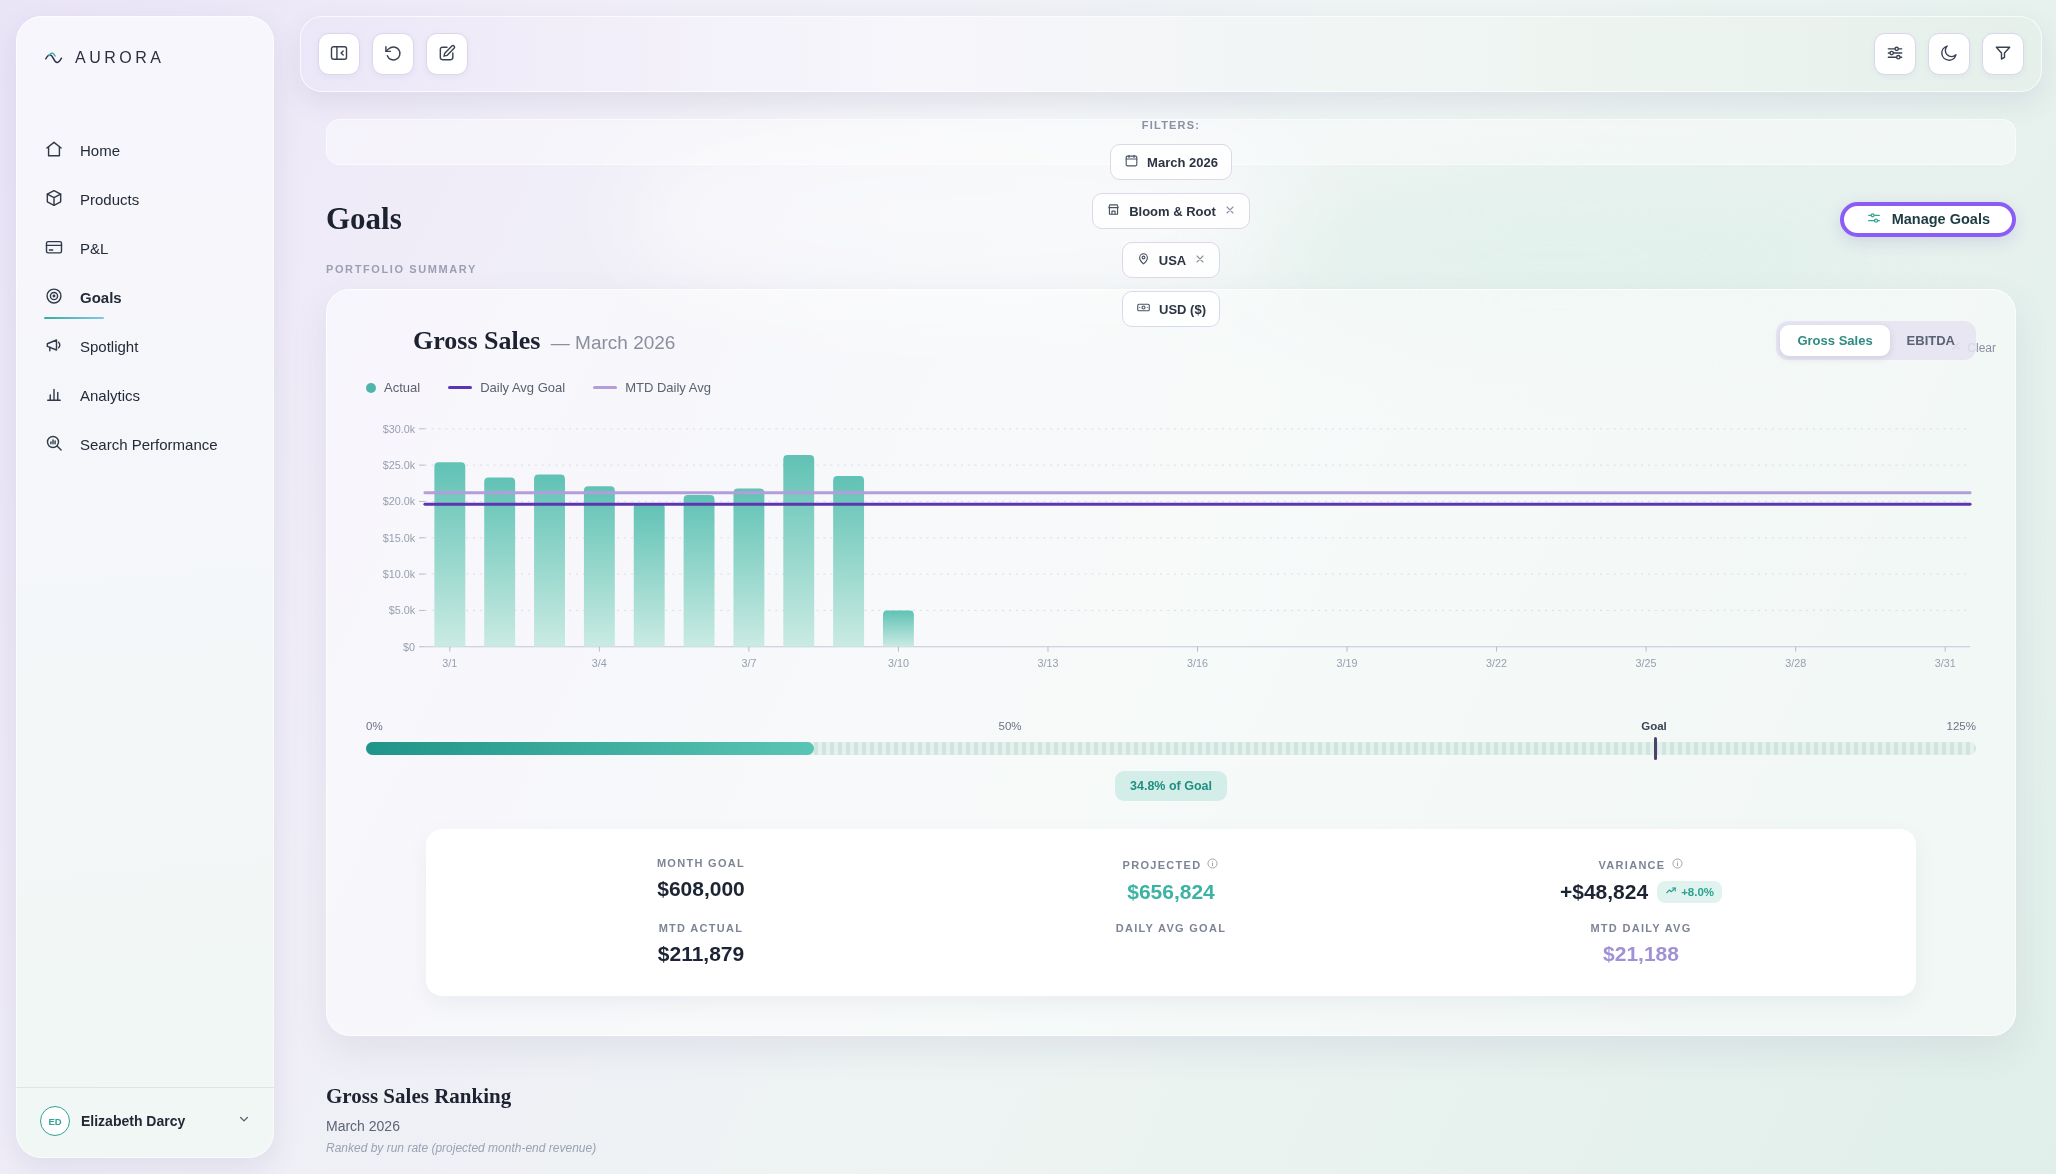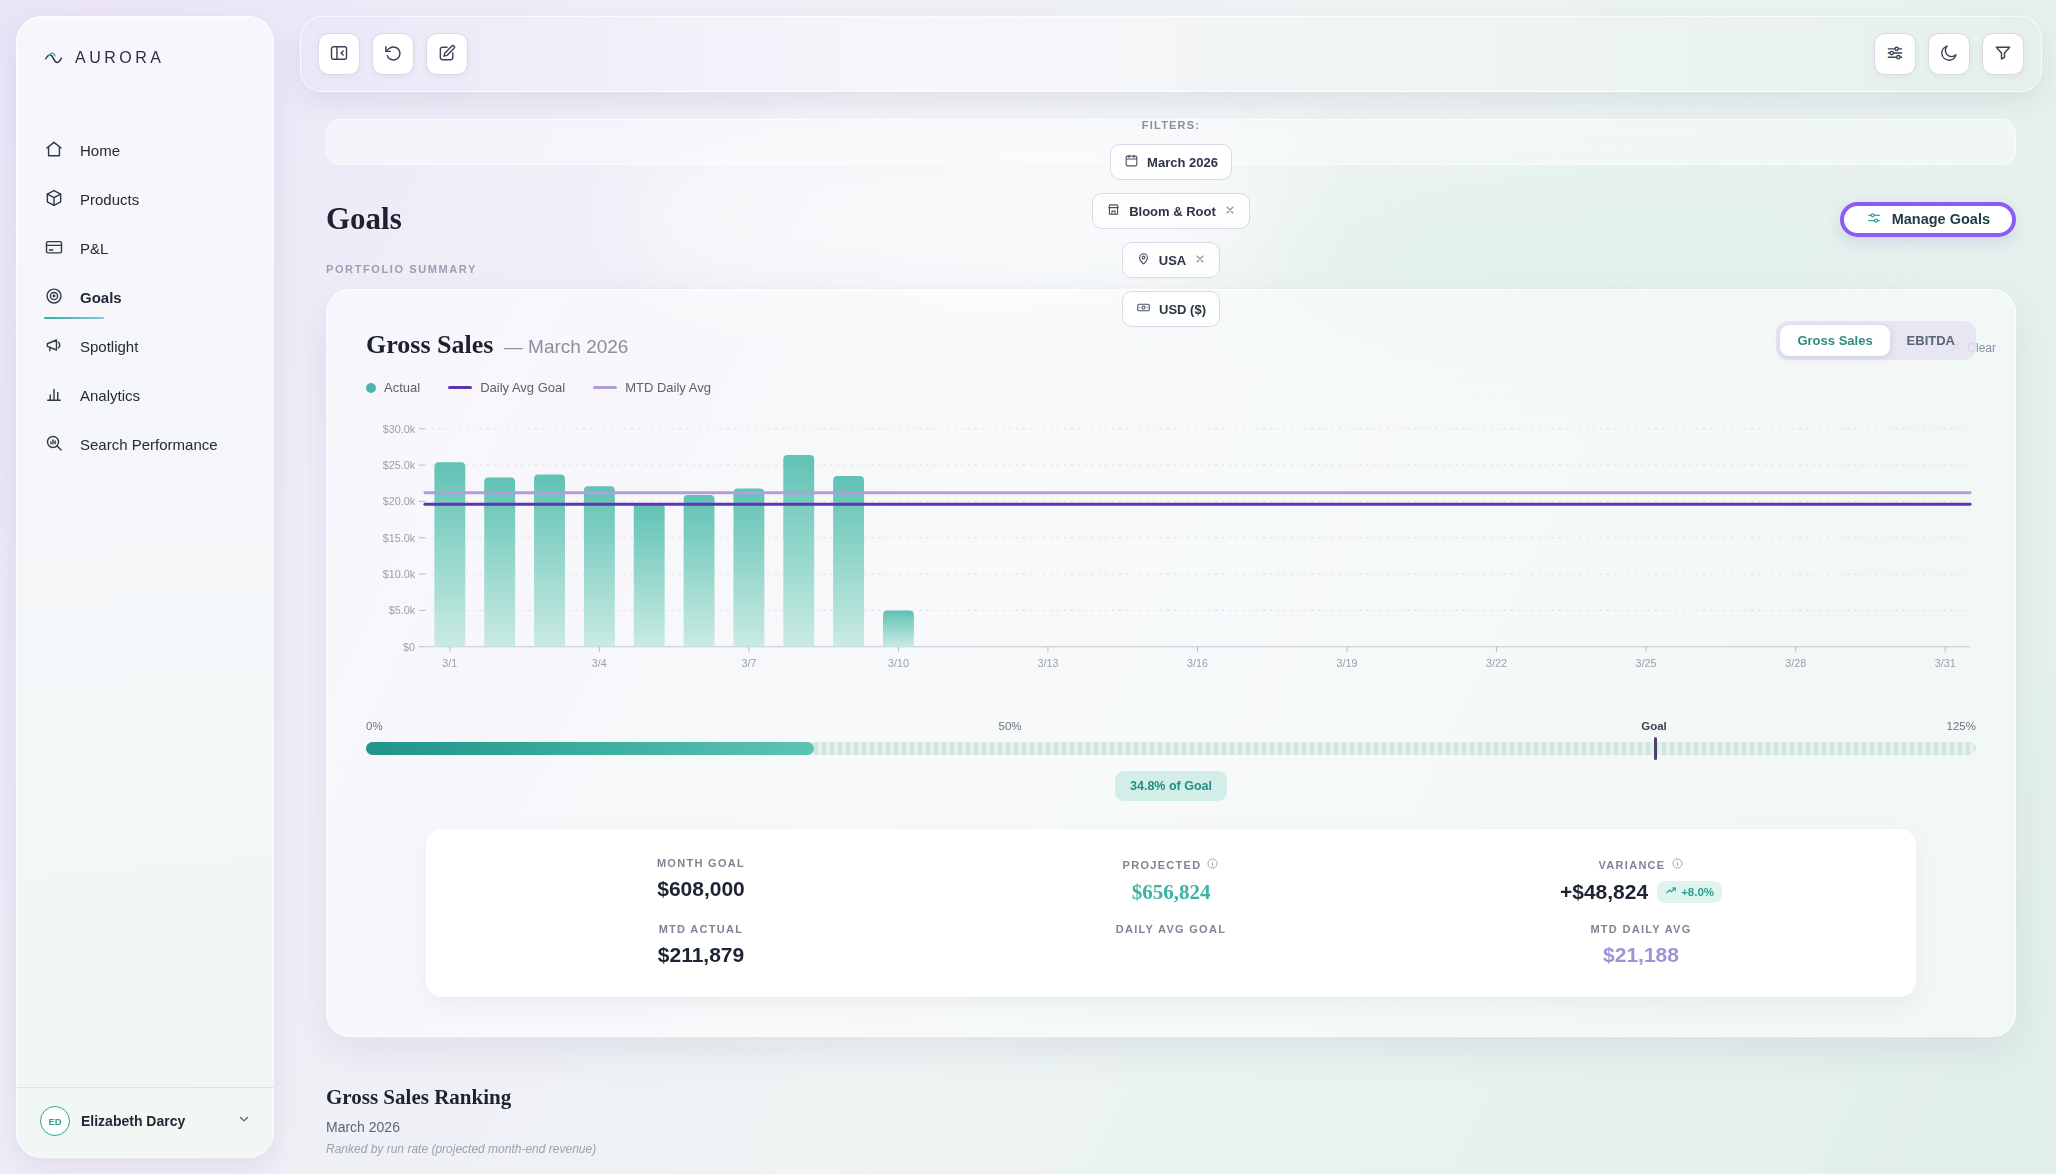--- a/index.html
+++ b/index.html
@@ -89,21 +89,21 @@
   }
   .manage-btn .ic { color:#33a393; }
   .section-label { margin-top:26px; font-size:11px; font-weight:700; letter-spacing:1.6px; color:#9aa0b4; }
 
   
   .goal-card {
     margin-top:14px; border-radius:24px; background:rgba(255,255,255,.5);
     box-shadow:0 14px 36px rgba(90,90,135,.1), inset 0 0 0 1px rgba(255,255,255,.7);
     padding:32px 40px 40px;
   }
-  .card-head { display:flex; align-items:flex-end; justify-content:space-between; }
+  .card-head { display:flex; align-items:center; justify-content:space-between;margin-left:47px; }
   .card-title { font-family:"Liberation Serif", serif; font-size:26px; font-weight:700; color:#1c2230; }
   .card-subtitle { font-family:"Liberation Sans", sans-serif; font-size:19px; font-weight:400; color:#8a8f9e; margin-left:6px; }
   .tabs { background:rgba(230,227,242,.85); border-radius:12px; padding:4px; display:flex; }
   .tab { padding:8px 17px; font-size:13px; font-weight:600; color:#5b6472; border-radius:9px; cursor:pointer; }
   .tab.active { background:#fff; color:#2e8b7f; box-shadow:0 2px 7px rgba(100,100,145,.2); }
 
   .legend { display:flex; gap:28px; margin-top:20px; align-items:center; }
   .legend-item { display:flex; align-items:center; gap:8px; font-size:13px; color:#5a6270; }
   .dot { width:10px; height:10px; border-radius:50%; }
   .line-sw { width:24px; height:3.5px; border-radius:2px; }
@@ -135,21 +135,21 @@
     margin:28px 60px 0; background:#fff; border-radius:16px;
     box-shadow:0 8px 22px rgba(100,100,140,.08);
     display:grid; grid-template-columns:1fr 1fr 1fr; row-gap:18px; padding:28px 40px 30px;
   }
   .stat { text-align:center; }
   .stat-label { font-size:11px; font-weight:700; letter-spacing:1.3px; color:#7d8595;
     display:flex; align-items:center; justify-content:center; gap:5px; }
   .stat-label .ic { width:13px; height:13px; color:#9aa2b2; }
   .stat-value { margin-top:8px; font-size:21px; font-weight:700; color:#1d2433;
     display:flex; align-items:center; justify-content:center; gap:9px; }
-  .v-teal { color:#3cb3a3;font-family:Liberation Serif, serif; }
+  .v-teal { color:#3cb3a3; }
   .v-purple { color:#7e57c2; }
   .v-lilac { color:#a291d6; }
   .var-badge { display:inline-flex; align-items:center; gap:4px; background:#e1f3ee;
     color:#2aa191; font-size:11.5px; font-weight:700; padding:4px 8px; border-radius:8px; }
   .var-badge .ic { width:12px; height:12px; }
 
   
   .ranking { margin-top:48px; padding-bottom:40px; }
   .ranking-title { font-family:"Liberation Serif", serif; font-size:21px; font-weight:700; color:#1c2230; }
   .ranking-sub { margin-top:9px; font-size:14px; color:#5c6575; }

